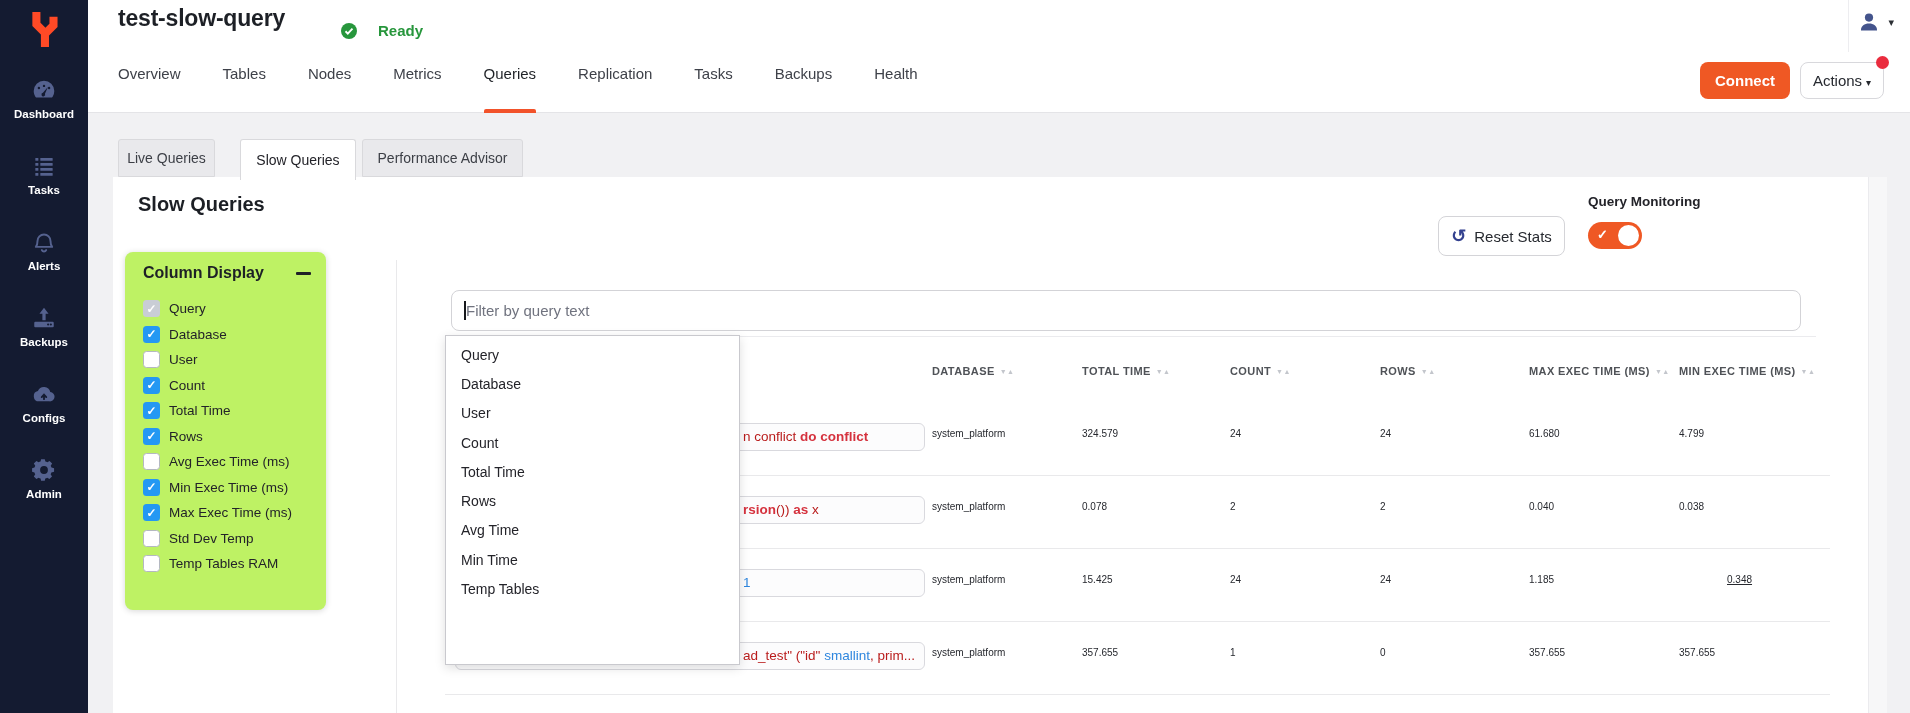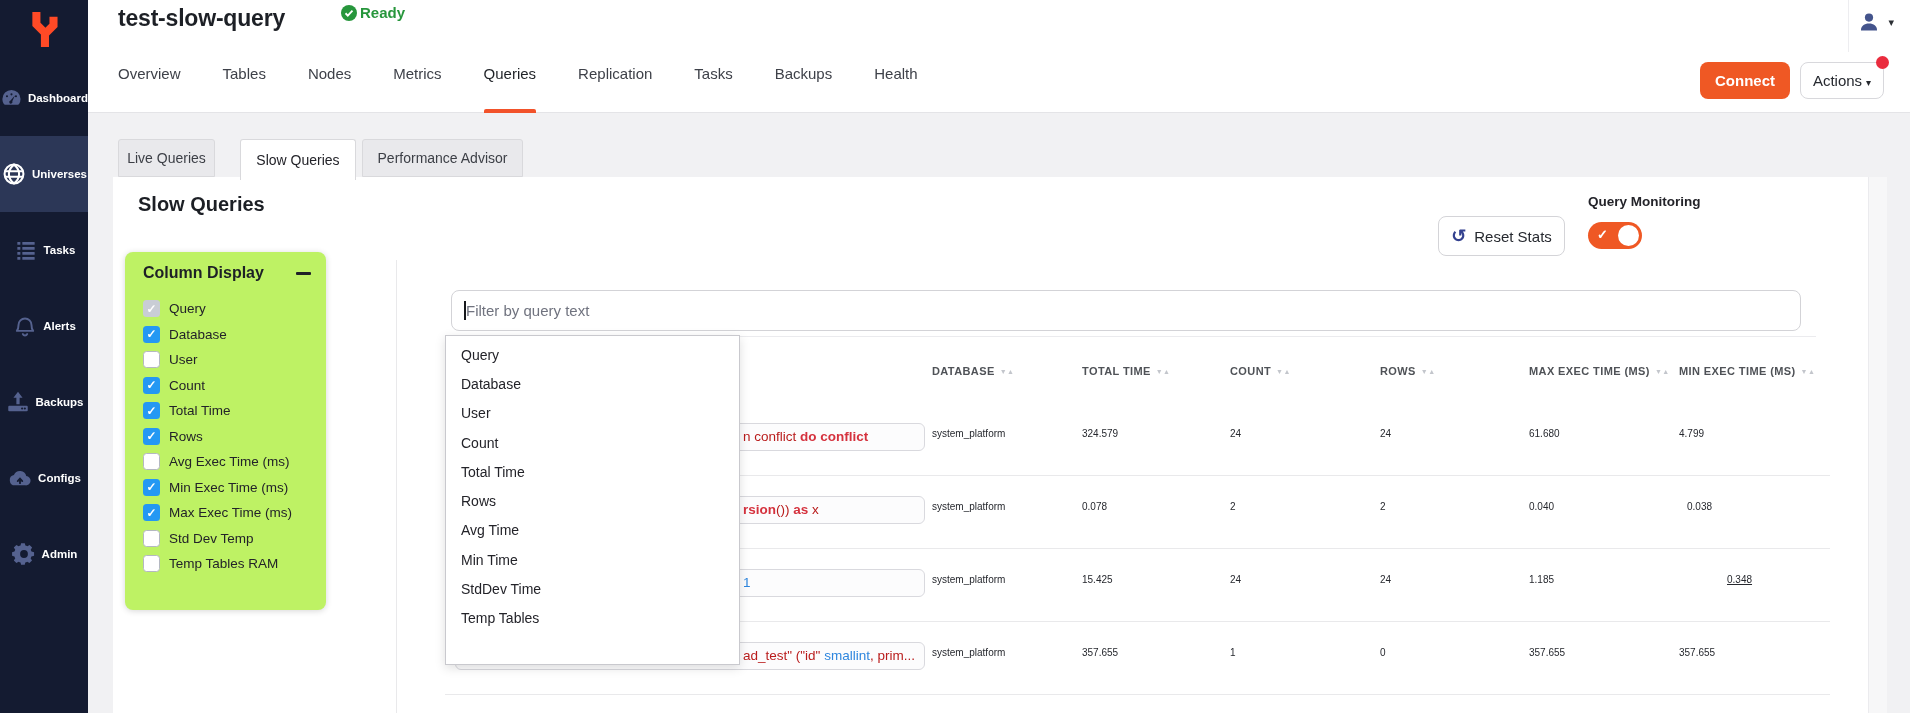--- a/index.html
+++ b/index.html
@@ -3,32 +3,32 @@
 <meta charset="utf-8">
 <style>
   html,body{margin:0;padding:0;}
   .screen{position:relative;width:1910px;height:713px;background:#f1f1f3;overflow:hidden;
     font-family:"Liberation Sans",sans-serif;color:#232329;}
 
   
   .sidebar{position:absolute;left:0;top:0;width:88px;height:713px;background:#141b31;z-index:20;}
   .logo{height:60px;display:flex;align-items:center;justify-content:center;}
   .logo svg{width:38px;height:38px;}
-  .side-item{height:76px;display:flex;align-items:center;justify-content:center;gap:5px;cursor:pointer;}
+  .side-item{height:76px;display:flex;flex-direction:column;align-items:center;justify-content:center;gap:5px;cursor:pointer;}
   .side-item.active{background:#2c3757;}
   .side-item .icn{width:26px;height:26px;color:#55628f;}
   .side-item .icn svg{width:100%;height:100%;display:block;}
   .side-item.active .icn{color:#ffffff;}
   .side-item .lbl{font-size:11.5px;font-weight:700;color:#ffffff;}
 
   
   .topbar{position:absolute;left:88px;top:0;width:1822px;height:113px;background:#fff;
     border-bottom:1px solid #e4e4e7;box-sizing:border-box;z-index:5;}
   .app-title{position:absolute;left:30px;top:5px;margin:0;font-size:23px;font-weight:700;color:#1d2026;letter-spacing:-.2px;}
-  .ready-badge{position:absolute;left:253px;top:4px;display:flex;align-items:center;gap:3px;
+  .ready-badge{position:absolute;left:253px;top:22px;display:flex;align-items:center;gap:21px;
     color:#27963c;font-size:15px;font-weight:700;}
   .ready-badge svg{width:16px;height:16px;}
   .user-area{position:absolute;right:16px;top:10px;display:flex;align-items:center;gap:7px;cursor:pointer;}
   .user-area svg{width:24px;height:24px;}
   .user-caret{font-size:11px;color:#2b2e34;}
   .topbar-divider{position:absolute;left:1760px;top:0;height:52px;width:1px;background:#ededf0;}
   .page-tabs{position:absolute;left:30px;top:52px;height:61px;display:flex;column-gap:42px;}
   .ptab{position:relative;font-size:15px;color:#3e4149;padding-top:13px;cursor:pointer;white-space:nowrap;}
   .ptab.active{color:#1f2227;}
   .tab-underline{position:absolute;left:0;right:0;bottom:0;height:4px;background:#f2522a;border-radius:2px 2px 0 0;}
@@ -122,30 +122,20 @@
           <span class="icn">
             <svg viewBox="0 0 24 24">
               <path fill="currentColor" d="M12 3.5A9.5 9.5 0 0 0 2.5 13c0 1.9.56 3.7 1.52 5.2.3.5.85.8 1.44.8h13.08c.59 0 1.13-.3 1.44-.8A9.46 9.46 0 0 0 21.5 13 9.5 9.5 0 0 0 12 3.5z"></path>
               <circle cx="7.3" cy="10.2" r="1.1" fill="#141b31"></circle>
               <circle cx="12" cy="8.2" r="1.1" fill="#141b31"></circle>
               <circle cx="16.7" cy="10.2" r="1.1" fill="#141b31"></circle>
               <path fill="#141b31" d="M11 14.6 15.6 9.3 12.9 15.5a1.7 1.7 0 1 1-1.9-.9z"></path>
             </svg>
           </span>
           <div class="lbl">Dashboard</div>
-        </div>
-        <div class="side-item active">
-          <span class="icn">
-            <svg viewBox="0 0 24 24" fill="none" stroke="currentColor" stroke-width="1.9">
-              <circle cx="12" cy="12" r="8.7"></circle>
-              <path d="M12 3.3c-3 2.3-4.7 5.3-4.7 8.7s1.7 6.4 4.7 8.7c3-2.3 4.7-5.3 4.7-8.7S15 5.6 12 3.3z"></path>
-              <path d="M3.6 9.4h16.8M3.6 14.6h16.8"></path>
-            </svg>
-          </span>
-          <div class="lbl">Universes</div>
         </div>
         <div class="side-item">
           <span class="icn">
             <svg viewBox="0 0 24 24" fill="currentColor">
               <rect x="4" y="4.6" width="2.8" height="2.6" rx=".5"></rect>
               <rect x="8.6" y="4.6" width="11.4" height="2.6" rx=".5"></rect>
               <rect x="4" y="9.2" width="2.8" height="2.6" rx=".5"></rect>
               <rect x="8.6" y="9.2" width="11.4" height="2.6" rx=".5"></rect>
               <rect x="4" y="13.8" width="2.8" height="2.6" rx=".5"></rect>
               <rect x="8.6" y="13.8" width="11.4" height="2.6" rx=".5"></rect>
@@ -350,21 +340,21 @@
         </div>
         <div class="trow" style="top: 298px;">
           <div class="qbox">
             <span class="qfrag"><span class="seg-keyword">rsion</span><span class="seg-plain">()) </span><span class="seg-keyword">as</span><span class="seg-plain"> x</span></span>
           </div>
           <span class="cell" style="left: 487px;">system_platform</span>
           <span class="cell" style="left: 637px;">0.078</span>
           <span class="cell" style="left: 785px;">2</span>
           <span class="cell" style="left: 935px;">2</span>
           <span class="cell" style="left: 1084px;">0.040</span>
-          <span class="cell" style="left: 1234px; margin-left: 8px;">0.038</span>
+          <span class="cell" style="left: 1234px;">0.038</span>
         </div>
         <div class="trow" style="top: 371px;">
           <div class="qbox">
             <span class="qfrag"><span class="seg-literal">1</span></span>
           </div>
           <span class="cell" style="left: 487px;">system_platform</span>
           <span class="cell" style="left: 637px;">15.425</span>
           <span class="cell" style="left: 785px;">24</span>
           <span class="cell" style="left: 935px;">24</span>
           <span class="cell" style="left: 1084px;">1.185</span>
@@ -385,21 +375,20 @@
 
     <div class="dropdown" id="dropdown">
         <div class="dd-item">Query</div>
         <div class="dd-item">Database</div>
         <div class="dd-item">User</div>
         <div class="dd-item">Count</div>
         <div class="dd-item">Total Time</div>
         <div class="dd-item">Rows</div>
         <div class="dd-item">Avg Time</div>
         <div class="dd-item">Min Time</div>
-        <div class="dd-item">StdDev Time</div>
         <div class="dd-item">Temp Tables</div>
       </div>
 
     <div class="scroll-track"></div>
   <div class="row-sep" style="top: 298px;"></div>
       <div class="row-sep" style="top: 371px;"></div>
       <div class="row-sep" style="top: 444px;"></div>
       <div class="row-sep" style="top: 517px;"></div>
     </section>
 

